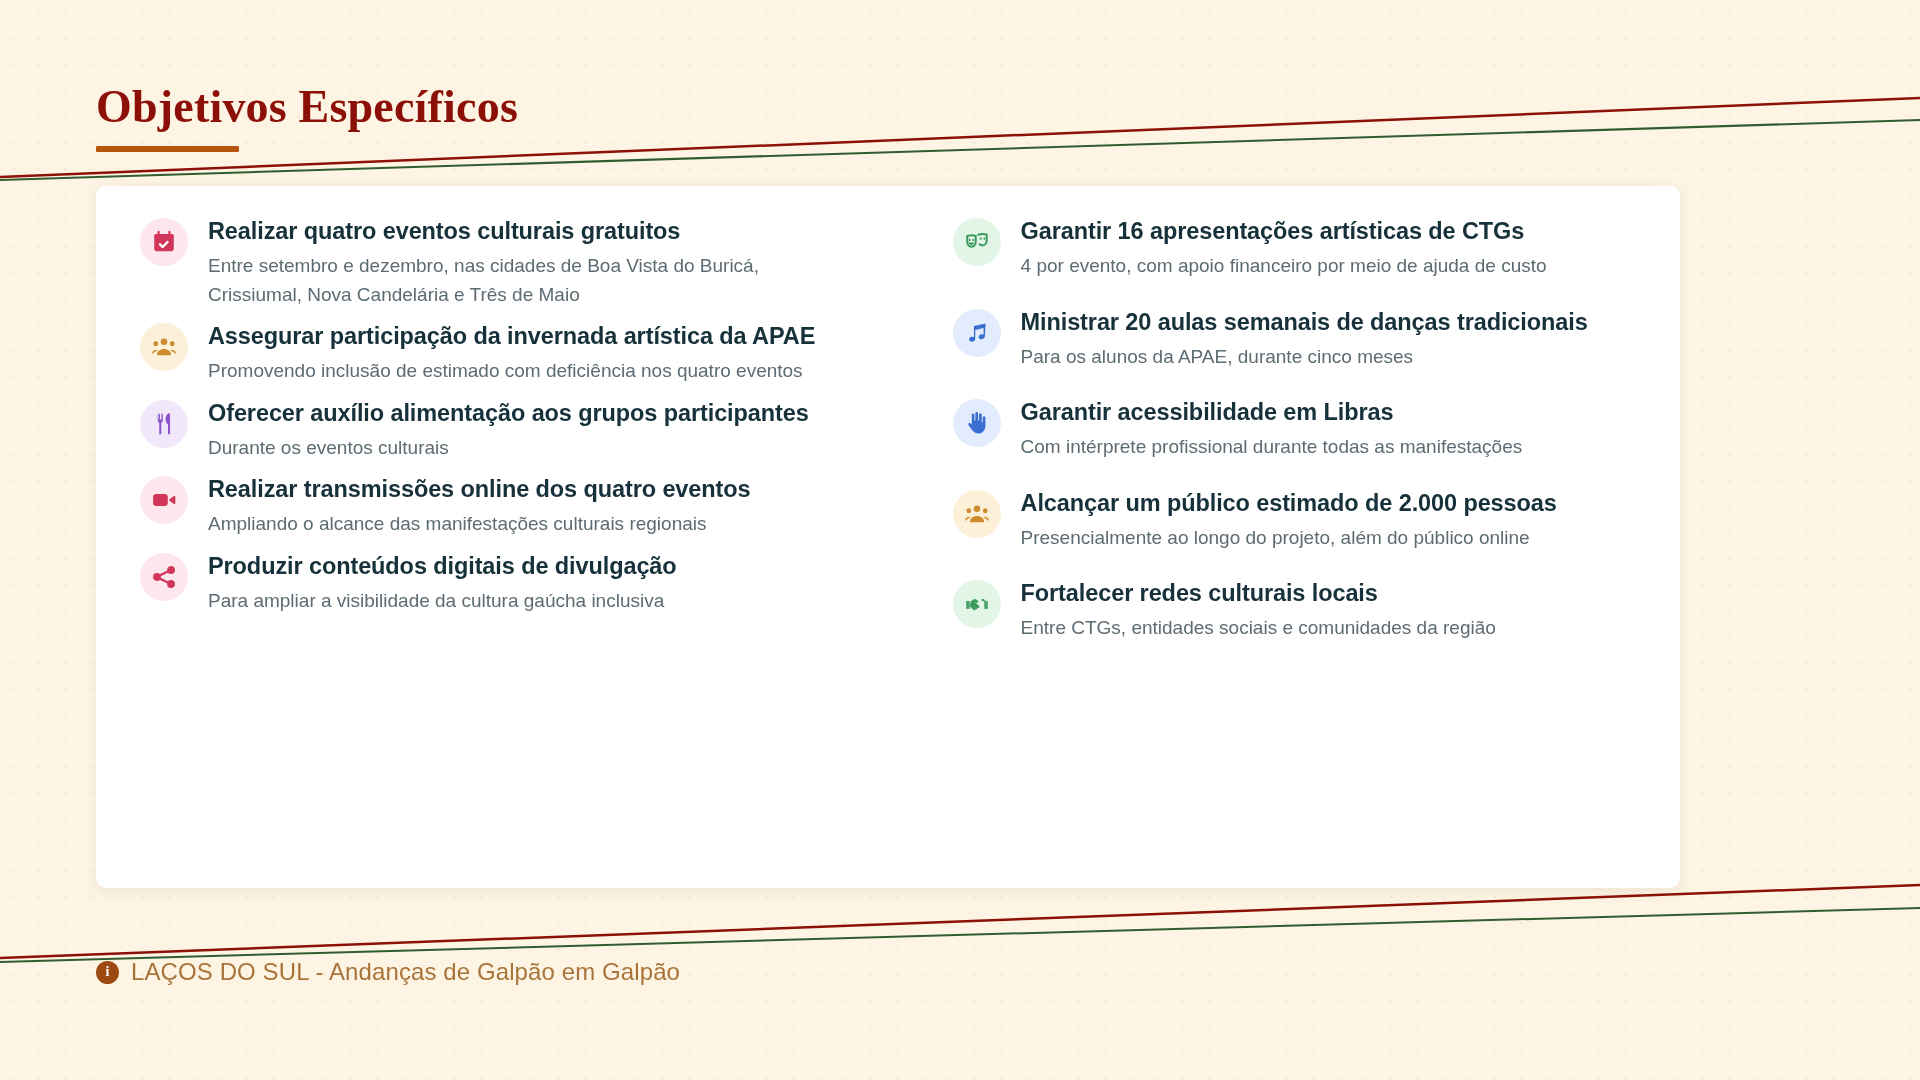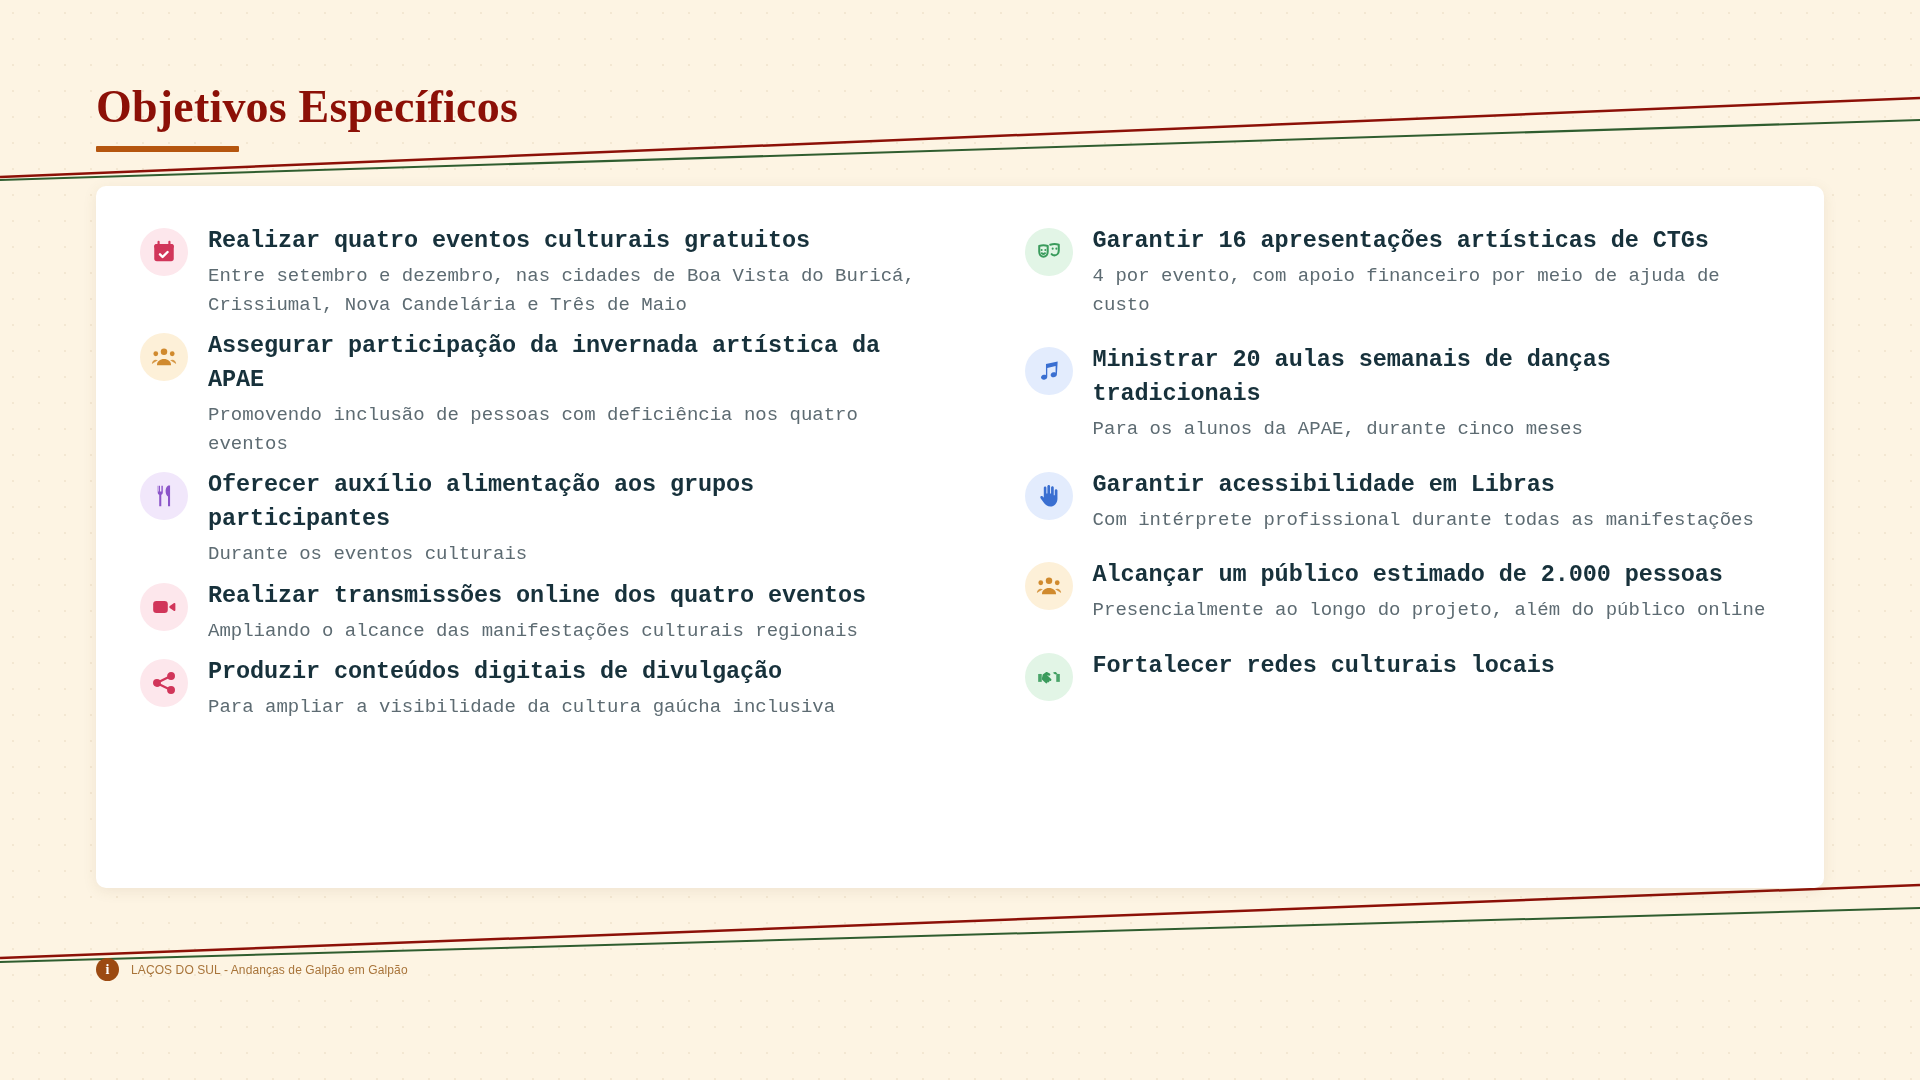--- a/index.html
+++ b/index.html
@@ -56,27 +56,26 @@
     height: 6px;
     background: #b5560f;
     border-radius: 1px;
   }
 
   
   .card {
     position: absolute;
     left: 96px;
     top: 186px;
-    width: 1728px;
+    width: 1584px;
     height: 702px;
     background: #ffffff;
     border-radius: 10px;
     box-shadow: 0 3px 14px rgba(120, 90, 50, 0.10);
-    padding: 38px 44px 30px 44px;
-    font-family: Liberation Mono, monospace;
+    padding: 28px 44px 30px 44px;
   }
 
   .columns {
     display: flex;
     gap: 50px;
     height: 100%;
   }
   .column {
     flex: 1 1 50%;
     display: flex;
@@ -137,21 +136,21 @@
     background: #9c4a12;
     color: #fff;
     font-size: 14px;
     font-weight: 700;
     font-family: "Liberation Serif", serif;
     display: flex;
     align-items: center;
     justify-content: center;
   }
   .footer-text {
-    font-size: 12px;
+    font-size: 24px;
     color: #a8743a;
     letter-spacing: 0.1px;
   }
 </style>
 </head>
 <body>
 
 <div class="dot-texture"></div>
 
 <svg class="deco deco-top" viewBox="0 0 1920 100" preserveAspectRatio="none">
@@ -192,21 +191,21 @@
               <circle cx="12" cy="7.2" r="3"></circle>
               <path d="M5.5 19.5c0-3.4 2.9-5.6 6.5-5.6s6.5 2.2 6.5 5.6z"></path>
               <circle cx="4.4" cy="9" r="2.2"></circle>
               <circle cx="19.6" cy="9" r="2.2"></circle>
               <path d="M0.8 18.4c0-2.4 1.7-3.9 3.6-3.9 0.7 0 1.3 0.2 1.9 0.5" opacity="0.85"></path>
               <path d="M23.2 18.4c0-2.4-1.7-3.9-3.6-3.9-0.7 0-1.3 0.2-1.9 0.5" opacity="0.85"></path>
             </svg>
           </div>
           <div class="item-text">
             <div class="item-title">Assegurar participação da invernada artística da APAE</div>
-            <div class="item-sub">Promovendo inclusão de pessoas com deficiência nos quatro eventos</div>
+            <div class="item-sub">Promovendo inclusão de estimado com deficiência nos quatro eventos</div>
           </div>
         </div>
         <div class="item">
           <div class="icon-badge" style="background: rgb(241, 231, 251);">
             <svg width="26" height="26" viewBox="0 0 24 24" fill="#8b55c9">
               <path d="M6.2 2.5v6.2c0 1 .6 1.8 1.4 2.1v10.7h1.9V10.8c.8-.3 1.4-1.1 1.4-2.1V2.5h-1.3v5.3H8.3V2.5H7v5.3H5.9V2.5z"></path>
               <path d="M16.6 2.3c-1.8 0-3.1 2.3-3.1 5.4 0 2.5.9 4.2 2.2 4.8v9h1.9V2.3z"></path>
             </svg>
           </div>
           <div class="item-text">
@@ -299,20 +298,21 @@
           <div class="icon-badge" style="background: rgb(226, 245, 230);">
             <svg width="26" height="26" viewBox="0 0 24 24" fill="#3a9b5c">
               <path d="M2 9.2h3.3v7.3H2z" opacity=".9"></path>
               <path d="M18.7 9.2H22v7.3h-3.3z" opacity=".9"></path>
               <path d="M6.2 9.6l2.6-1.8c.5-.4 1.2-.4 1.8-.1l2.1 1.1c.5.3.7.9.5 1.4-.2.5-.8.8-1.3.6l-1.8-.7 3.9 3.8c.4.4.4 1 0 1.4l-.2.2c-.4.4-1 .4-1.4 0l-.4-.4.1.1c.4.4.4 1 0 1.4-.4.4-1 .4-1.4 0l-.3-.3c.3.4.3.9-.1 1.3-.4.4-1 .4-1.4 0l-3-2.9c-.3-.3-.5-.8-.5-1.2z"></path>
               <path d="M17.8 9.6l-2.3-1.5 1.4-.6c.5-.2 1.1-.1 1.5.2l1.4 1z"></path>
             </svg>
           </div>
           <div class="item-text">
             <div class="item-title">Fortalecer redes culturais locais</div>
+            <div class="item-sub">Entre CTGs, entidades sociais e comunidades da região</div>
           </div>
         </div>
       </div>
   </div>
 </div>
 
 <div class="footer">
   <div class="footer-badge">i</div>
   <div class="footer-text">LAÇOS DO SUL - Andanças de Galpão em Galpão</div>
 </div>

